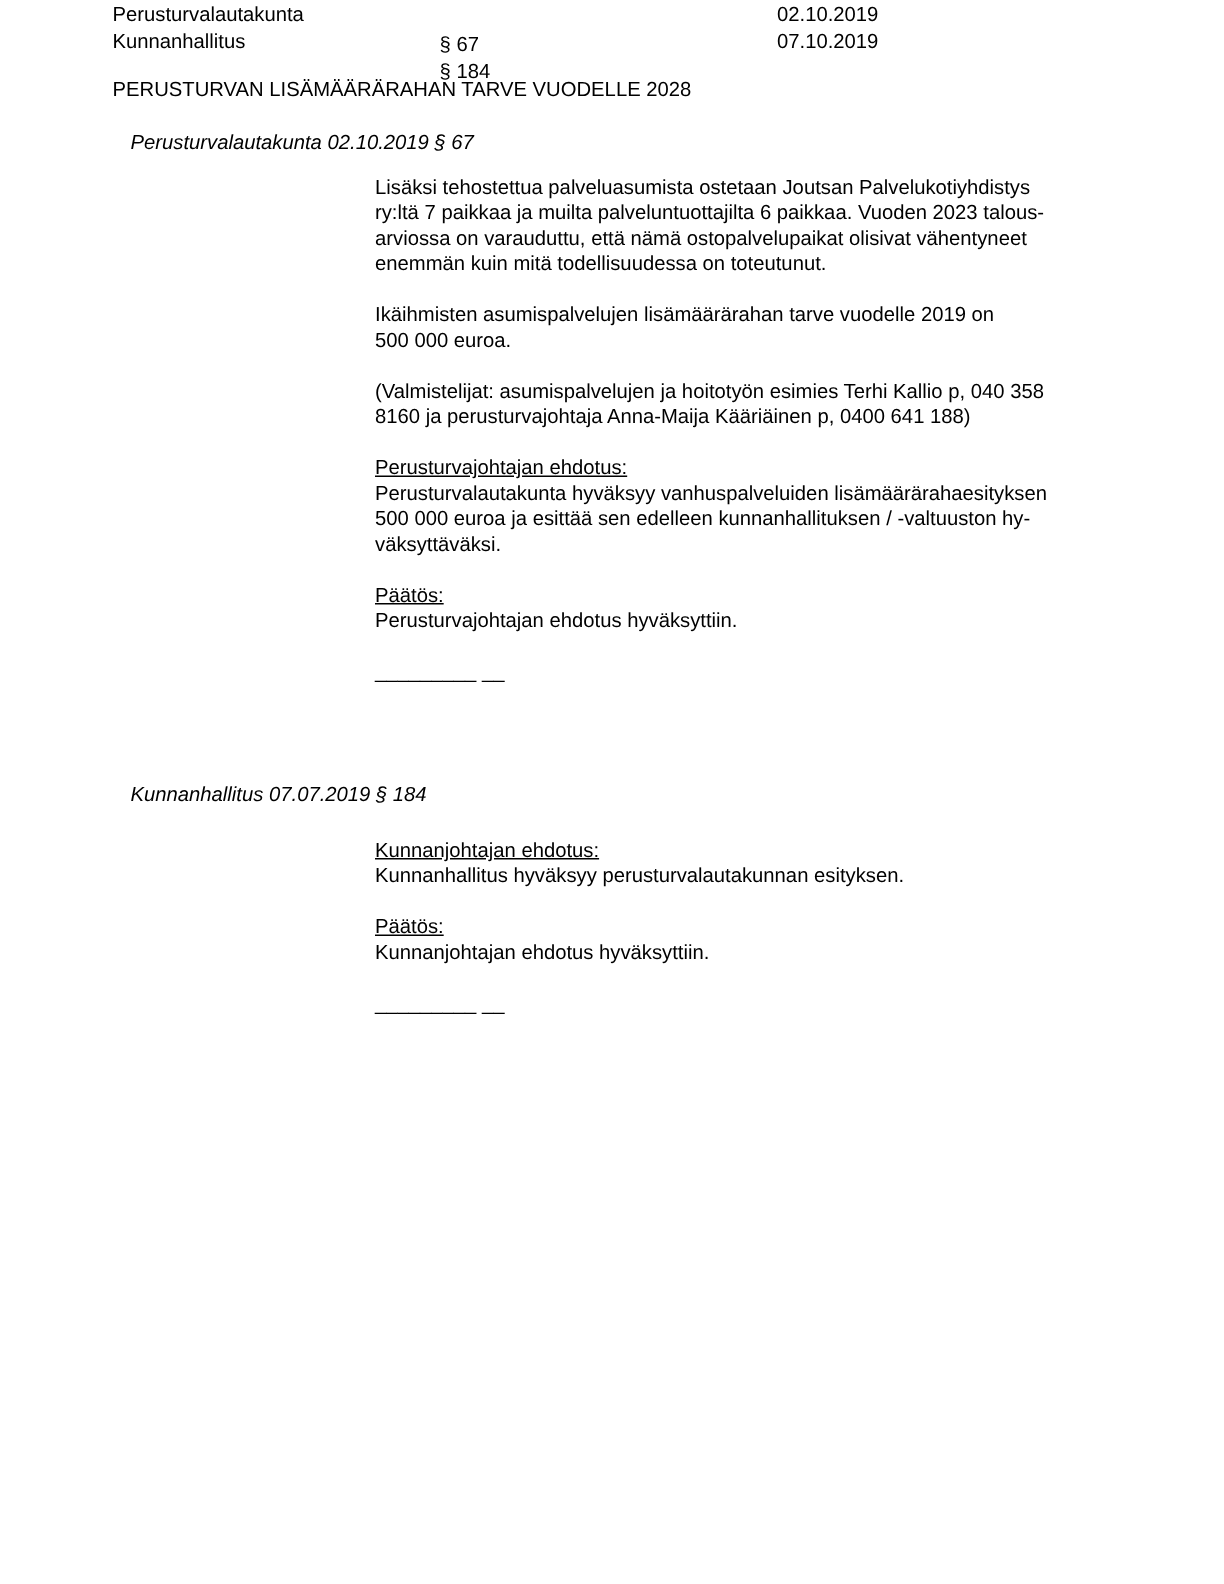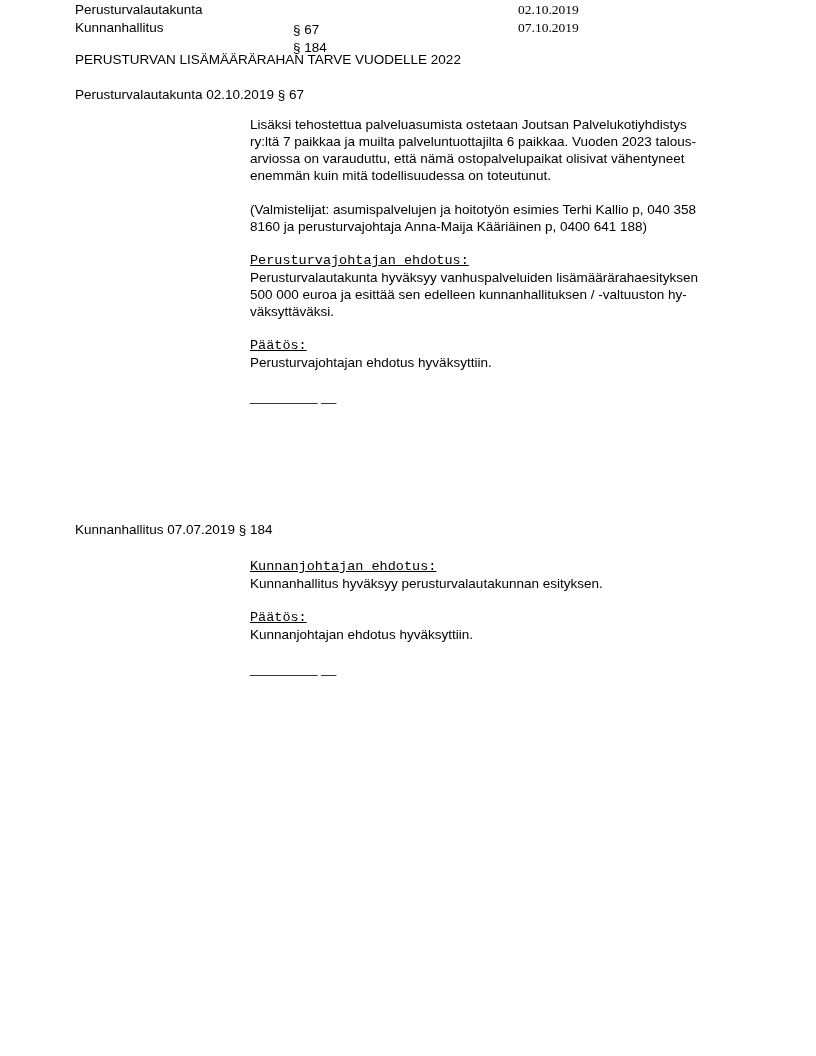--- a/index.html
+++ b/index.html
@@ -10,53 +10,55 @@
     background: #ffffff;
     color: #000000;
     font-family: "Liberation Sans", "DejaVu Sans", sans-serif;
     font-size: 13.5px;
     line-height: 17px;
     overflow: hidden;
   }
   .hdr-row { position: absolute; left: 0; right: 0; height: 17px; }
   .hdr-row .col-org  { position: absolute; left: 75px;  white-space: pre; }
   .hdr-row .col-sec  { position: absolute; left: 293px; white-space: pre; margin-top: 20px; }
-  .hdr-row .col-date { position: absolute; left: 518px; white-space: pre; font-family: Liberation Serif, serif; }
+  .hdr-row .col-date { position: absolute; left: 518px; white-space: pre; }
   .doc-title { position: absolute; left: 75px; top: 51px; white-space: pre; }
-  .sec-heading { position: absolute; left: 75px; white-space: pre; }
+  .sec-heading { position: absolute; left: 87px; white-space: pre; font-style: italic; }
   .content { position: absolute; left: 250px; width: 545px; }
   .content p { margin: 0 0 17px 0; white-space: pre; }
-  .content .label { text-decoration: underline; white-space: pre; font-family: Liberation Mono, monospace; }
+  .content .label { text-decoration: underline; white-space: pre; }
   .sig { white-space: pre; }
 </style>
 </head>
 <body>
 
 <div class="page">
 
   <div class="hdr-row" style="top:1px">
     <span class="col-org">Perusturvalautakunta</span>
     <span class="col-sec">§ 67</span>
     <span class="col-date">02.10.2019</span>
   </div>
   <div class="hdr-row" style="top:19px">
     <span class="col-org">Kunnanhallitus</span>
     <span class="col-sec">§ 184</span>
     <span class="col-date">07.10.2019</span>
   </div>
 
-  <div class="doc-title">PERUSTURVAN LISÄMÄÄRÄRAHAN TARVE VUODELLE 2022</div>
+  <div class="doc-title">PERUSTURVAN LISÄMÄÄRÄRAHAN TARVE VUODELLE 2028</div>
 
   <div class="sec-heading" style="top:86px">Perusturvalautakunta 02.10.2019 § 67</div>
 
   <div class="content" style="top:116px">
     <p>Lisäksi tehostettua palveluasumista ostetaan Joutsan Palvelukotiyhdistys
 ry:ltä 7 paikkaa ja muilta palveluntuottajilta 6 paikkaa. Vuoden 2023 talous-
 arviossa on varauduttu, että nämä ostopalvelupaikat olisivat vähentyneet
 enemmän kuin mitä todellisuudessa on toteutunut.</p>
+    <p>Ikäihmisten asumispalvelujen lisämäärärahan tarve vuodelle 2019 on
+500 000 euroa.</p>
     <p>(Valmistelijat: asumispalvelujen ja hoitotyön esimies Terhi Kallio p, 040 358
 8160 ja perusturvajohtaja Anna-Maija Kääriäinen p, 0400 641 188)</p>
     <div class="label">Perusturvajohtajan ehdotus:</div>
     <p>Perusturvalautakunta hyväksyy vanhuspalveluiden lisämäärärahaesityksen
 500 000 euroa ja esittää sen edelleen kunnanhallituksen / -valtuuston hy-
 väksyttäväksi.</p>
     <div class="label">Päätös:</div>
     <p>Perusturvajohtajan ehdotus hyväksyttiin.</p>
     <div class="sig">_________ __</div>
   </div>

